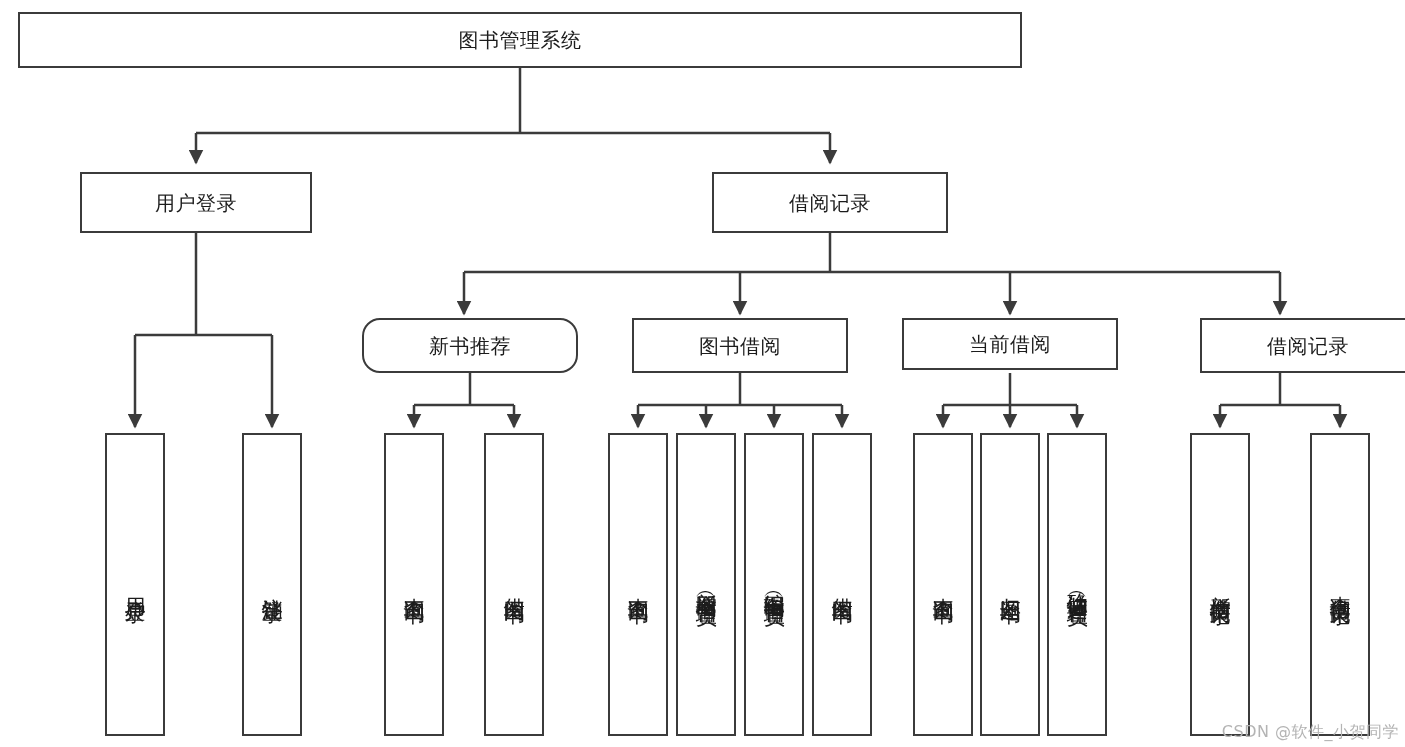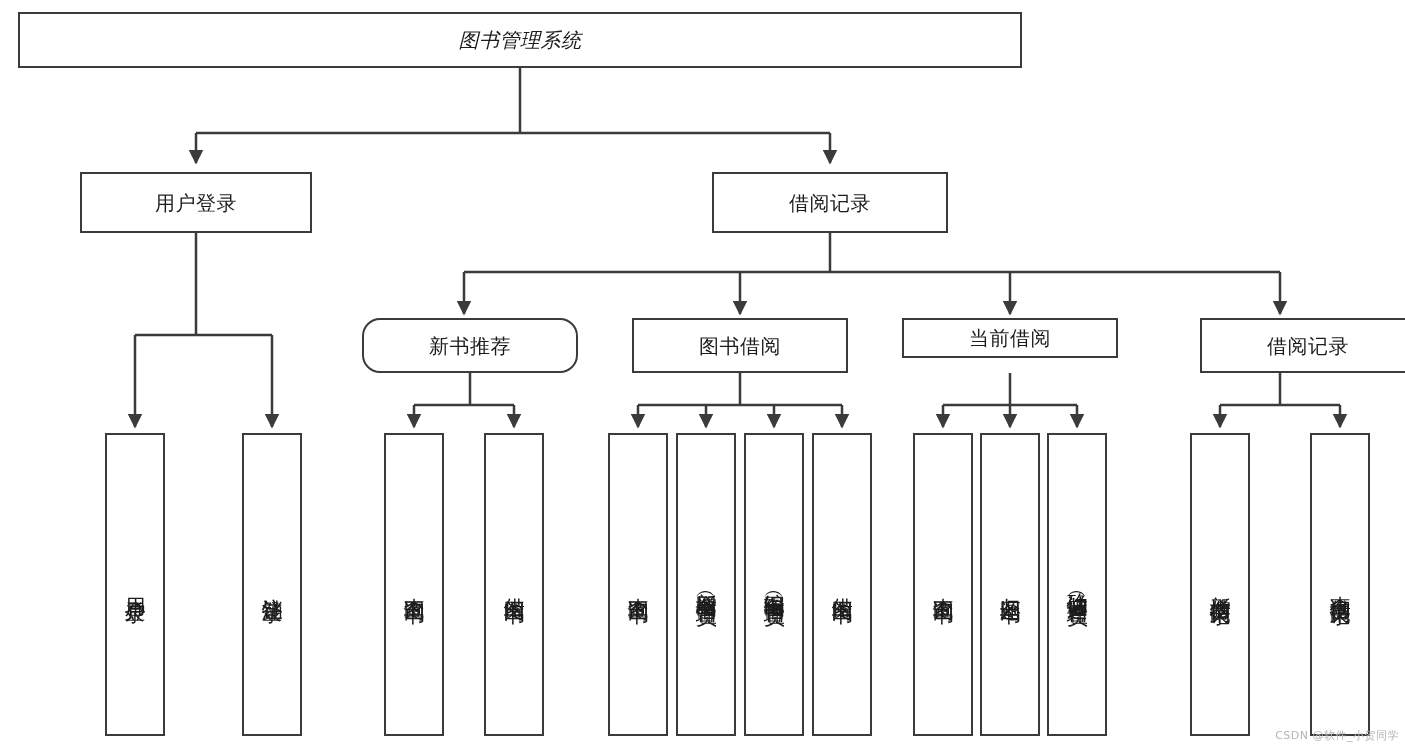--- a/index.html
+++ b/index.html
@@ -49,21 +49,21 @@
   }
   .node.v .vtext {
     writing-mode: vertical-rl;
     text-orientation: upright;
     white-space: nowrap;
   }
   #watermark {
     position: absolute;
     right: 6px;
     bottom: 4px;
-    font-size: 11px;
+    font-size: 16px;
     color: #b4b4b4;
     letter-spacing: 0.5px;
     z-index: 5;
     white-space: nowrap;
     font-family: "DejaVu Sans", "Liberation Sans", sans-serif;
   }
 </style>
 </head>
 <body>
 
@@ -112,28 +112,28 @@
       <path d="M 1010 405 L 1010 427" marker-end="url(#arrow)"></path>
       <path d="M 1077 405 L 1077 427" marker-end="url(#arrow)"></path>
 
       <path d="M 1280 373 L 1280 405"></path>
       <path d="M 1220 405 L 1340 405"></path>
       <path d="M 1220 405 L 1220 427" marker-end="url(#arrow)"></path>
       <path d="M 1340 405 L 1340 427" marker-end="url(#arrow)"></path>
     </g>
   </svg>
 
-  <div class="node h" style="left:18px; top:12px; width:1004px; height:56px;font-style:italic;">图书管理系统</div>
+  <div class="node h" style="left:18px; top:12px; width:1004px; height:56px;">图书管理系统</div>
 
   <div class="node h" style="left:80px; top:172px; width:232px; height:61px;">用户登录</div>
   <div class="node h" style="left:712px; top:172px; width:236px; height:61px;">借阅记录</div>
 
   <div class="node h" style="left:362px; top:318px; width:216px; height:55px;border-radius:18px;">新书推荐</div>
   <div class="node h" style="left:632px; top:318px; width:216px; height:55px;">图书借阅</div>
-  <div class="node h" style="left:902px; top:318px; width:216px; height:40px;">当前借阅</div>
+  <div class="node h" style="left:902px; top:318px; width:216px; height:52px;">当前借阅</div>
   <div class="node h" style="left:1200px; top:318px; width:216px; height:55px;">借阅记录</div>
 
   <div class="node v" style="left:105px; top:433px; width:60px; height:303px;">
     <span class="vtext">用户登录</span>
   </div>
   <div class="node v" style="left:242px; top:433px; width:60px; height:303px;">
     <span class="vtext">注销登录</span>
   </div>
 
   <div class="node v" style="left:384px; top:433px; width:60px; height:303px;">

